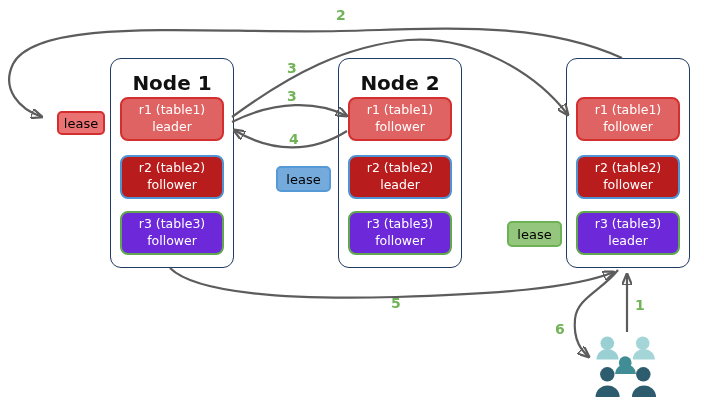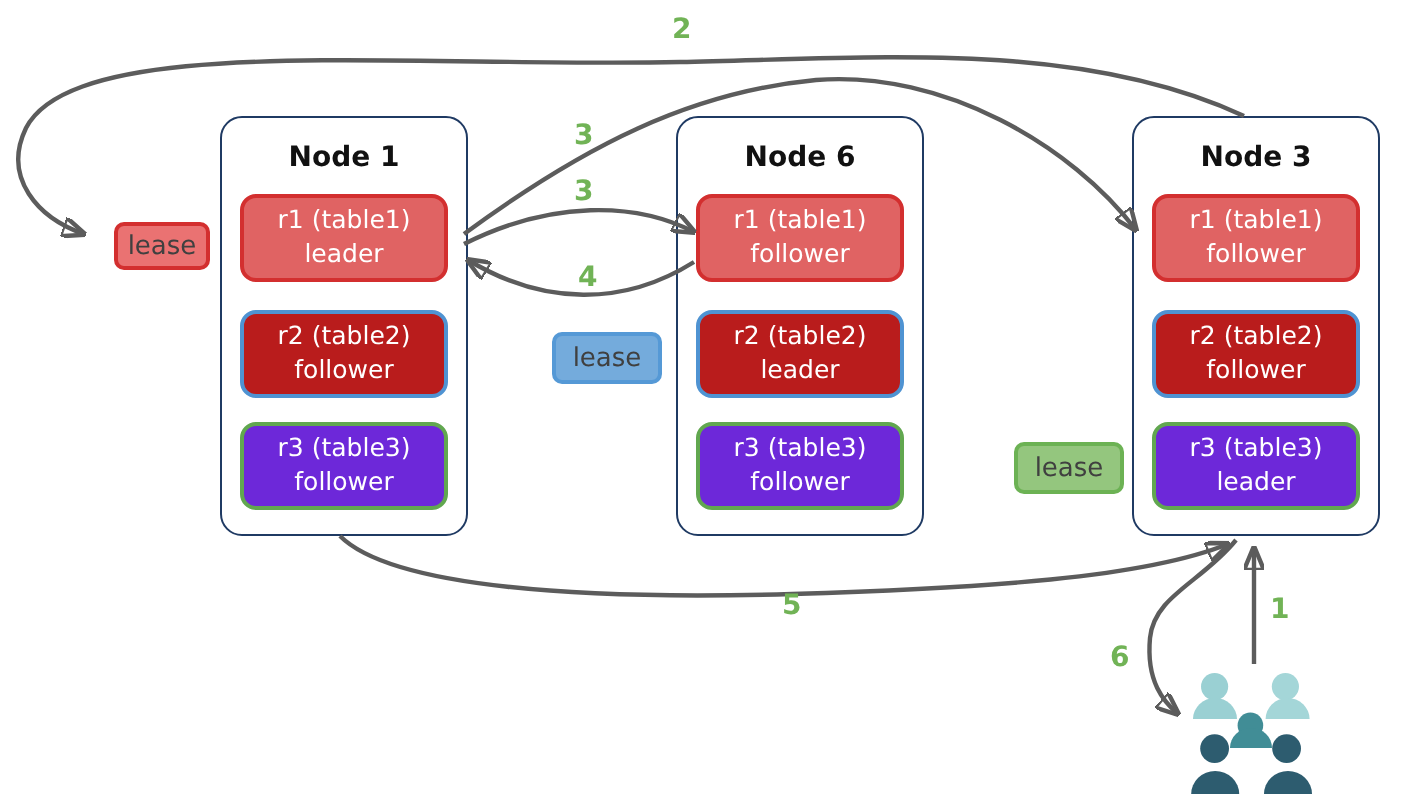--- a/index.html
+++ b/index.html
@@ -6,34 +6,34 @@
   .canvas{
     position:relative;width:704px;height:405px;background:#ffffff;overflow:hidden;
     font-family:"DejaVu Sans","Liberation Sans",sans-serif;
   }
   
   .node{
     position:absolute;top:58px;width:124px;height:210px;box-sizing:border-box;
     background:#ffffff;border:1.5px solid #1f3a63;border-radius:11px;z-index:2;
   }
   .node-title{
-    margin-top:12px;text-align:center;font-size:14px;font-weight:bold;color:#111111;
+    margin-top:12px;text-align:center;font-size:20px;font-weight:bold;color:#111111;
   }
   .replica{
     position:absolute;left:9px;width:104px;height:44px;box-sizing:border-box;
     border-radius:8px;border:2px solid;color:#ffffff;font-size:12.5px;line-height:1.35;
     display:flex;flex-direction:column;align-items:center;justify-content:center;text-align:center;
   }
   .replica.red{background:#e06363;border-color:#d32f2f;top:38px;}
   .replica.blue{background:#b91c1c;border-color:#4f93d2;top:96px;}
   .replica.green{background:#6d28d9;border-color:#61a74f;top:152px;}
   
   .lease{
     position:absolute;box-sizing:border-box;border-radius:5px;border:2px solid;
-    color:#404040;font-size:13px;display:flex;align-items:center;justify-content:center;z-index:2;
+    color:#000000;font-size:13px;display:flex;align-items:center;justify-content:center;z-index:2;
   }
   .lease.red{left:57px;top:111px;width:48px;height:24px;background:#ea7272;border-color:#d32f2f;}
   .lease.blue{left:276px;top:166px;width:55px;height:26px;background:#74abdc;border-color:#5599d6;}
   .lease.green{left:507px;top:221px;width:55px;height:26px;background:#94c67e;border-color:#6cb254;}
   
   .step{
     position:absolute;color:#71b356;font-weight:bold;font-size:14px;z-index:4;
   }
   .step.s2{left:336px;top:7px;}
   .step.s3a{left:287px;top:60px;}
@@ -62,37 +62,36 @@
       <span>r2 (table2)</span>
       <span>follower</span>
     </div>
     <div class="replica green">
       <span>r3 (table3)</span>
       <span>follower</span>
     </div>
   </div>
 
   <div class="node" style="left:338px">
-    <div class="node-title">Node 6</div>
+    <div class="node-title">Node 2</div>
     <div class="replica red">
       <span>r1 (table1)</span>
       <span>follower</span>
     </div>
     <div class="replica blue">
       <span>r2 (table2)</span>
       <span>leader</span>
     </div>
     <div class="replica green">
       <span>r3 (table3)</span>
       <span>follower</span>
     </div>
   </div>
 
   <div class="node" style="left:566px">
-    <div class="node-title">Node 3</div>
     <div class="replica red">
       <span>r1 (table1)</span>
       <span>follower</span>
     </div>
     <div class="replica blue">
       <span>r2 (table2)</span>
       <span>follower</span>
     </div>
     <div class="replica green">
       <span>r3 (table3)</span>

